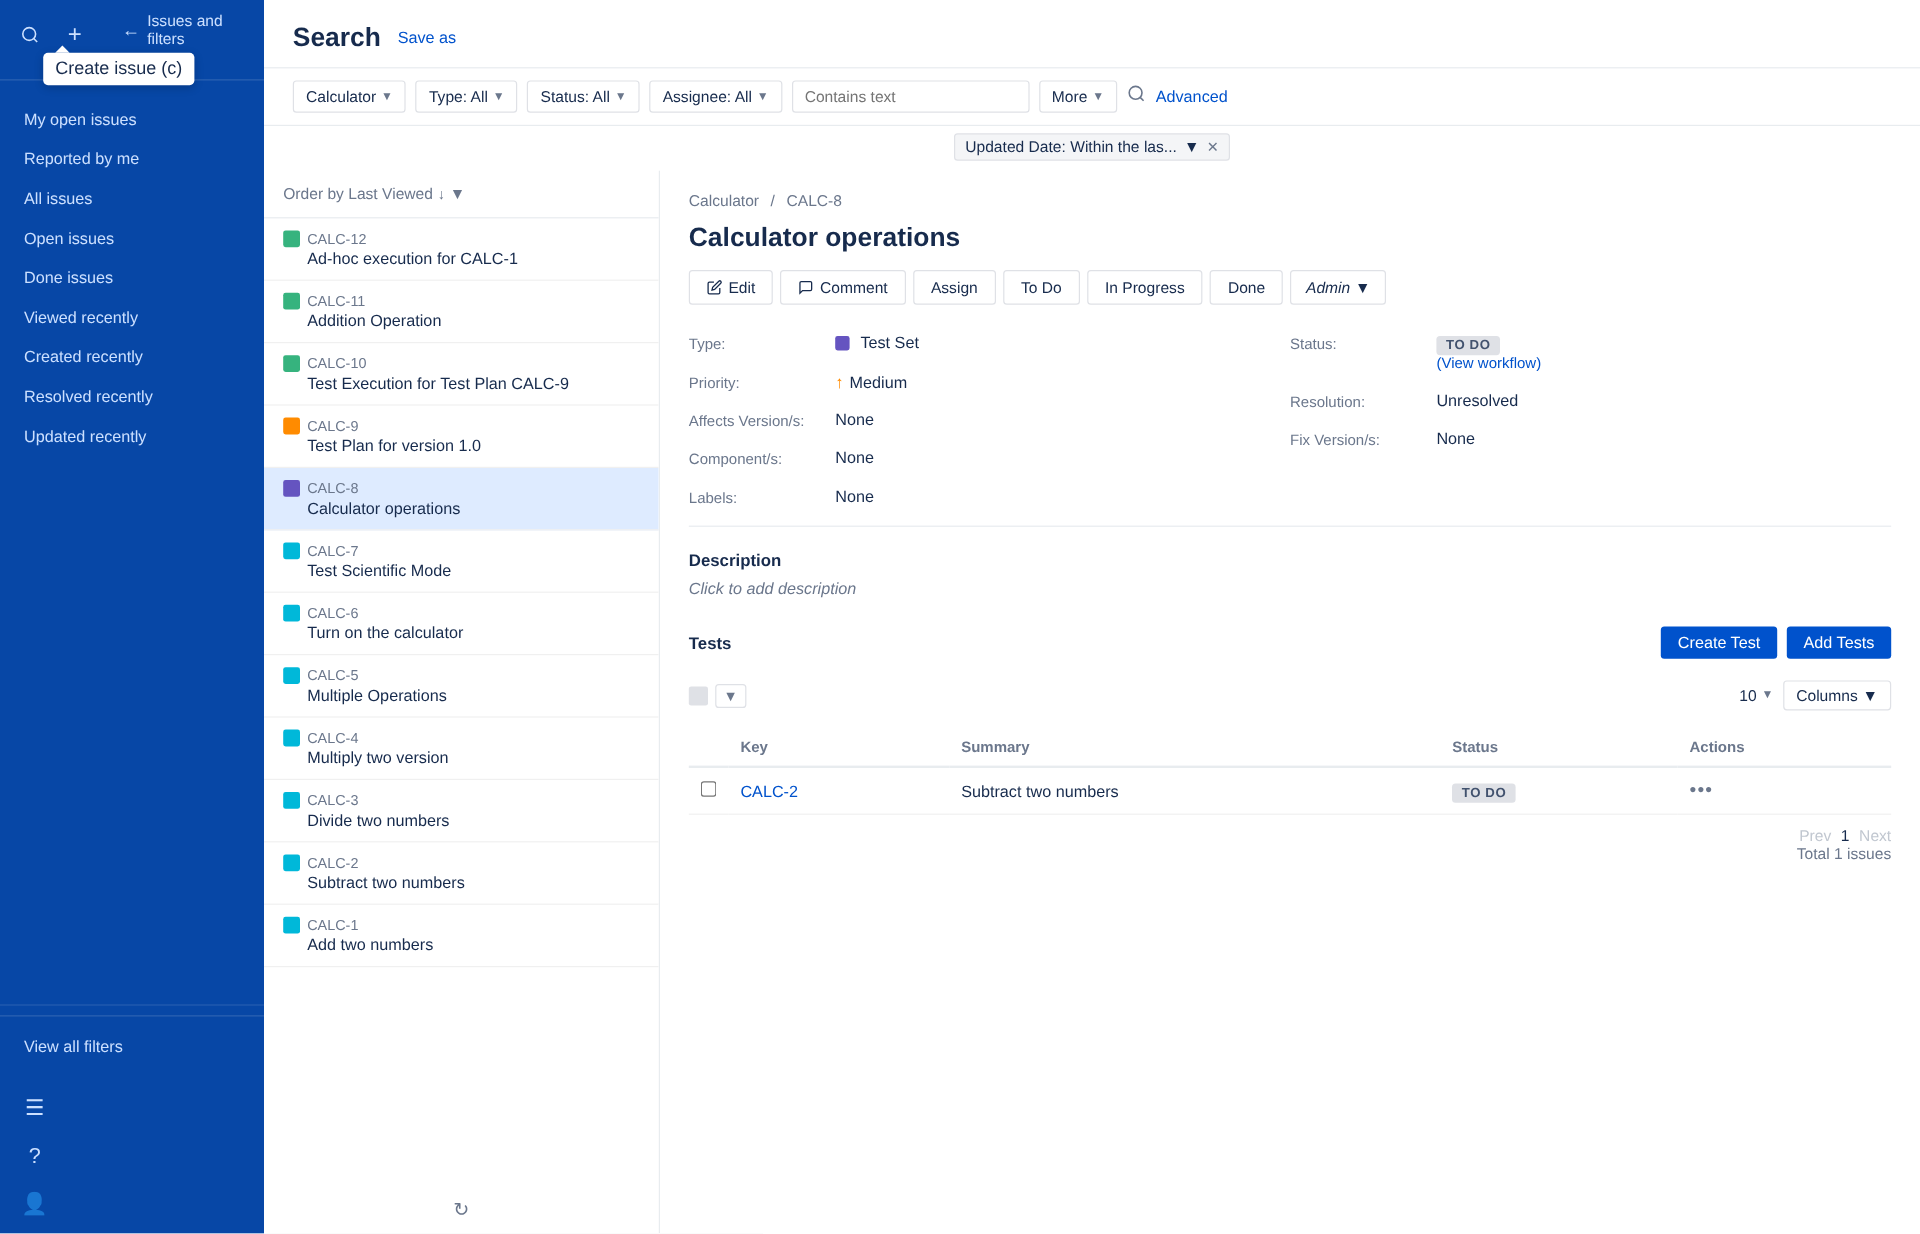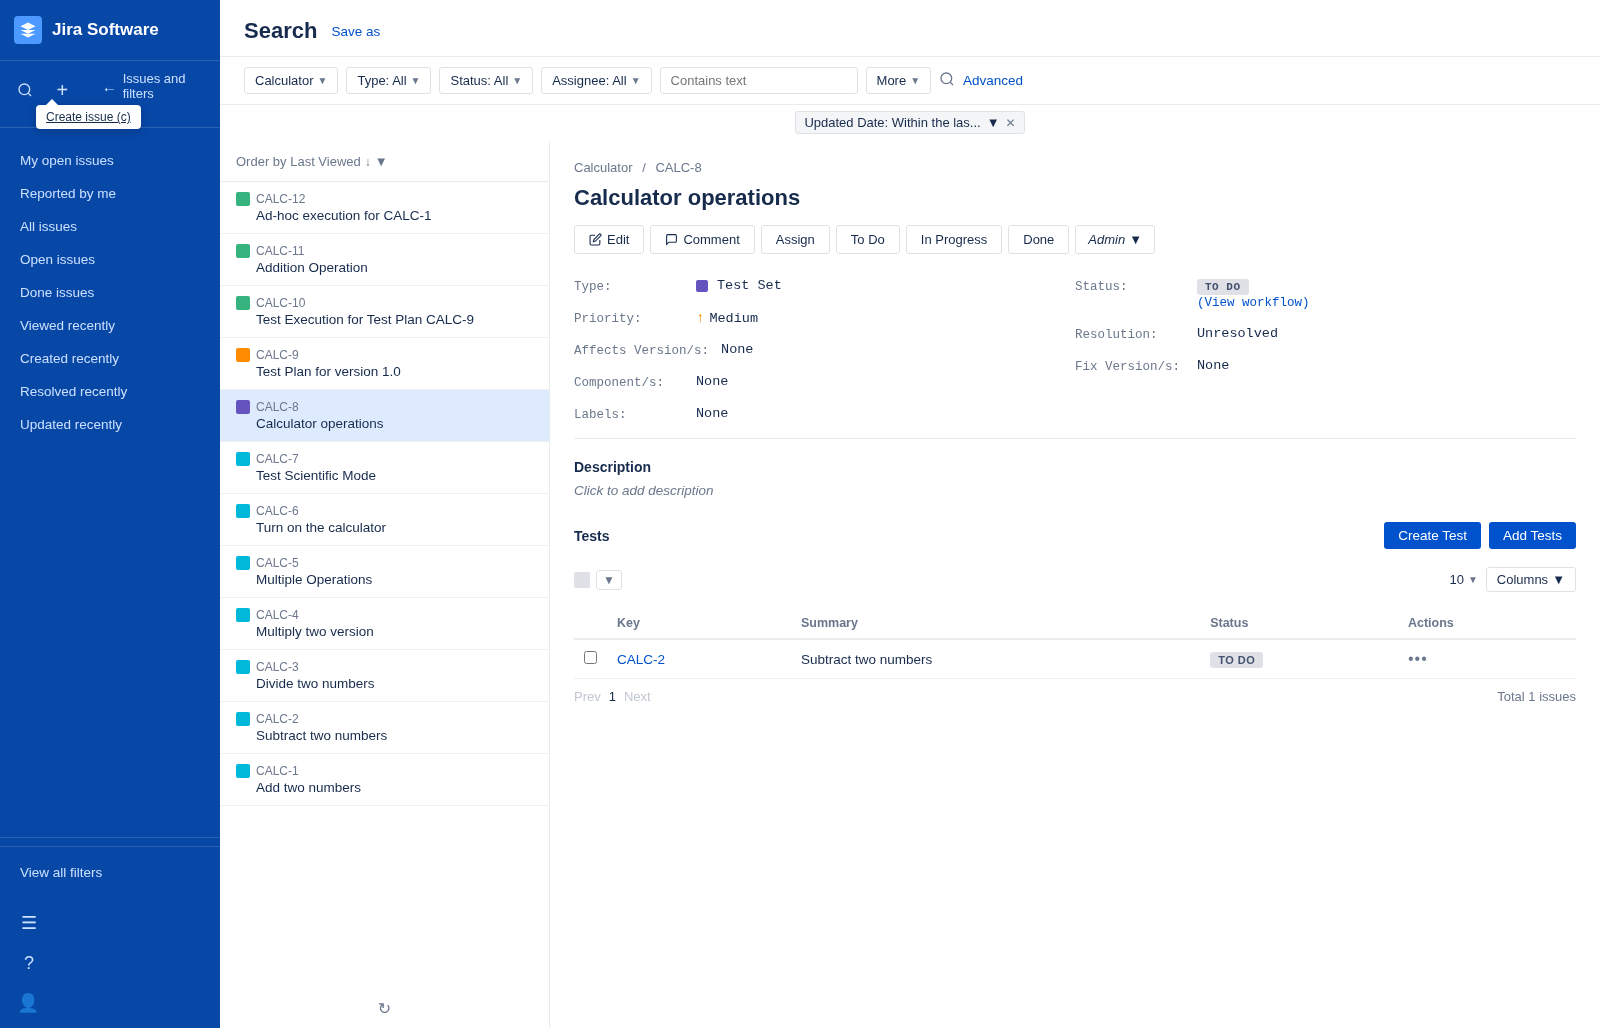--- a/index.html
+++ b/index.html
@@ -54,25 +54,24 @@
     }
     .back-arrow { font-size: 15px; }
 
     .create-tooltip {
       position: absolute;
       top: 44px; left: 36px;
       background: #fff;
       color: #172b4d;
       padding: 5px 10px;
       border-radius: 4px;
-      font-size: 12px;
+      font-size: 15px;
       white-space: nowrap;
       box-shadow: 0 2px 8px rgba(0,0,0,0.2);
       z-index: 100;
-      text-decoration: underline;
     }
     .create-tooltip::before {
       content: '';
       position: absolute;
       top: -6px; left: 10px;
       border-left: 6px solid transparent;
       border-right: 6px solid transparent;
       border-bottom: 6px solid #fff;
     }
 
@@ -269,21 +268,20 @@
       cursor: pointer;
       font-style: italic;
     }
 
     
     .issue-fields {
       padding: 0 24px;
       display: grid;
       grid-template-columns: 1fr 1fr;
       gap: 0;
-      font-family: Liberation Mono, monospace;
     }
     .field-row {
       display: flex; align-items: flex-start; padding: 8px 0; gap: 12px;
     }
     .field-label {
       font-size: 12.5px; color: #6b778c; min-width: 110px; padding-top: 2px;
     }
     .field-value {
       font-size: 13.5px; color: #172b4d; display: flex; align-items: center; gap: 5px;
     }
@@ -362,40 +360,32 @@
       padding: 10px 10px; font-size: 13.5px; color: #172b4d;
       border-bottom: 1px solid #f0f0f0;
     }
     .tests-table td.key-cell { color: #0052cc; cursor: pointer; }
     .tests-table td.status-cell .status-badge { background: #dfe1e6; color: #42526e; }
     .tests-table td.actions-cell { color: #6b778c; }
     .three-dots { letter-spacing: 1px; font-size: 16px; cursor: pointer; }
 
     .tests-footer {
       display: flex; align-items: flex-end; justify-content: space-between;
-      padding: 10px 0; font-size: 13px; color: #6b778c;
+      padding: 10px 0; font-size: 13px; color: #6b778c; flex-direction: column;
     }
     .pagination { display: flex; align-items: center; gap: 8px; }
     .page-btn { background: none; border: none; font-size: 13px; color: #6b778c; cursor: pointer; }
     .page-btn.disabled { color: #c1c7d0; cursor: default; }
     .page-num { font-size: 13px; color: #172b4d; font-weight: 500; }
     .total-text { font-size: 13px; color: #6b778c; }
   </style>
 </head>
 <body>
 
 <div class="sidebar">
-  <div class="sidebar-header">
-    <div class="sidebar-logo">
-      <svg viewBox="0 0 24 24" fill="white">
-          <path d="M12 2L2 7l10 5 10-5-10-5zM2 17l10 5 10-5M2 12l10 5 10-5"></path>
-        </svg>
-    </div>
-    <span class="sidebar-title">Jira Software</span>
-  </div>
 
   <div class="sidebar-nav-icons">
     <button class="sidebar-icon-btn" title="Search">
       <svg width="16" height="16" viewBox="0 0 24 24" fill="none" stroke="currentColor" stroke-width="2">
           <circle cx="11" cy="11" r="8"></circle>
           <line x1="21" y1="21" x2="16.65" y2="16.65"></line>
         </svg>
     </button>
     <button class="sidebar-icon-btn" style="font-size:20px; font-weight:300;">+</button>
     <div class="create-tooltip">

